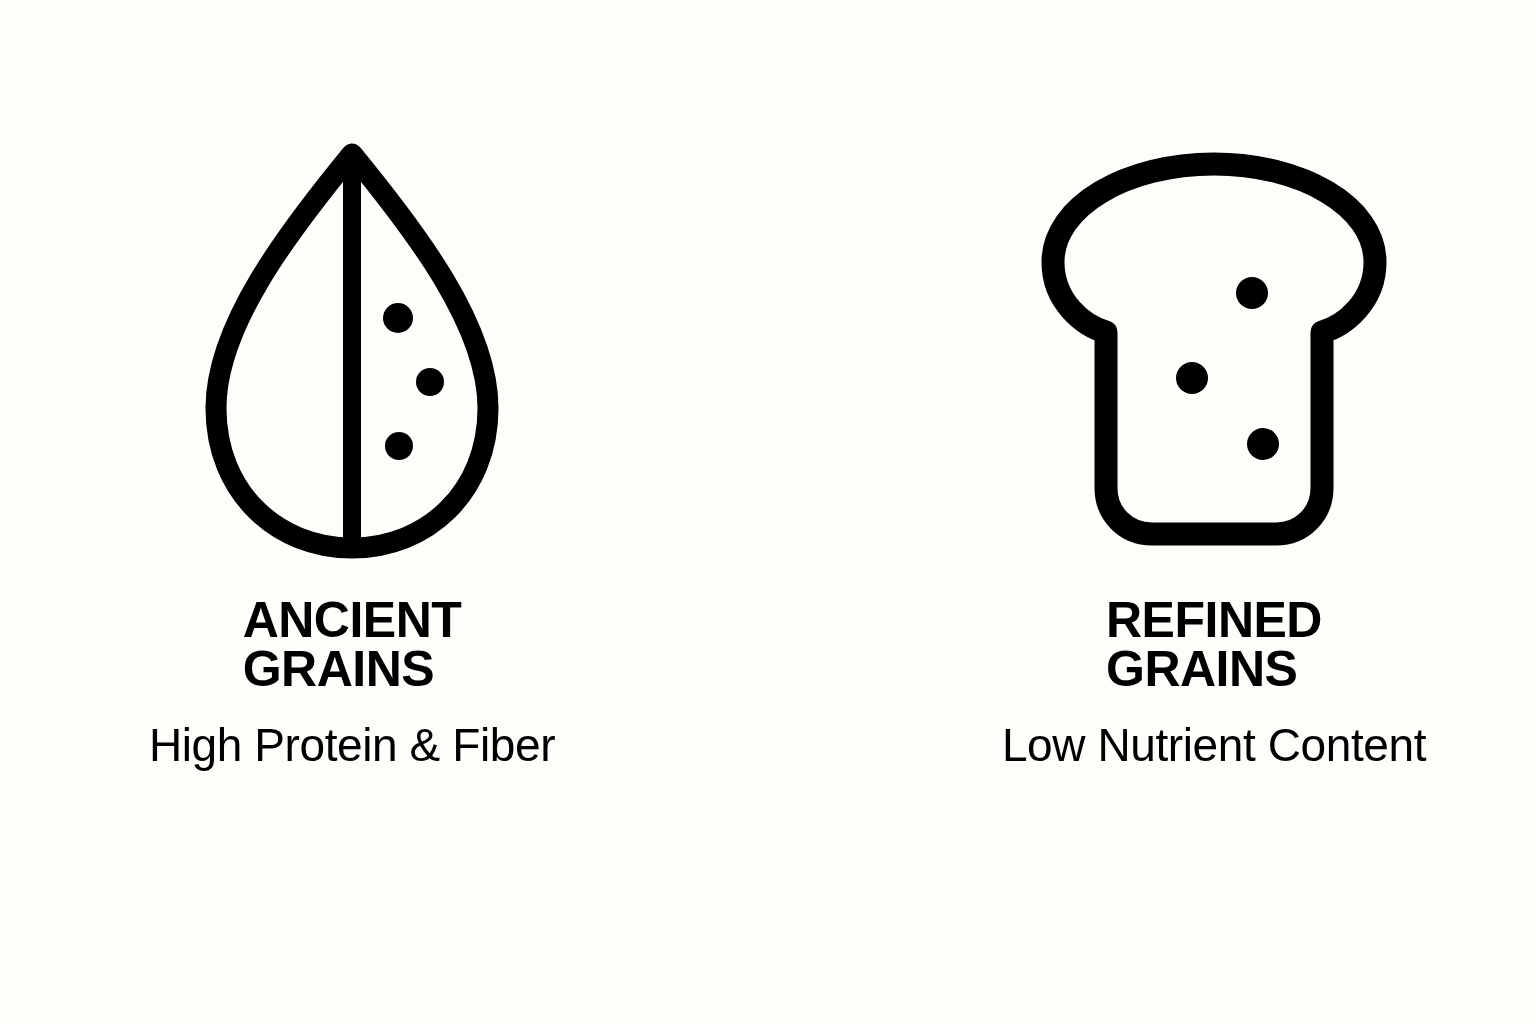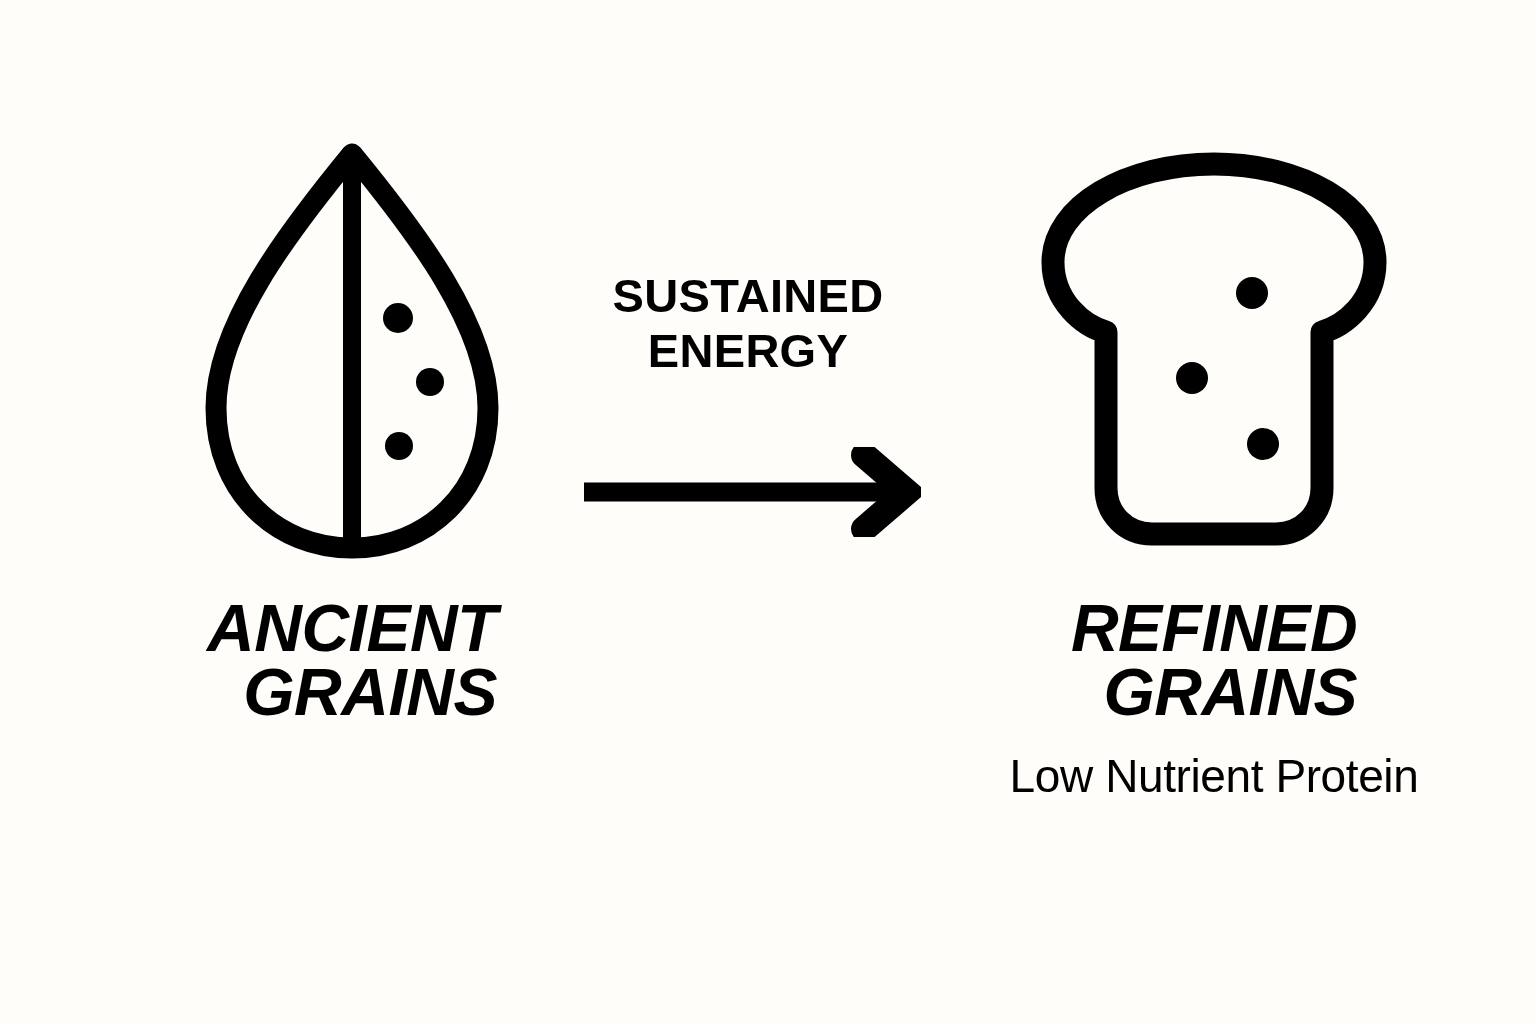--- a/index.html
+++ b/index.html
@@ -38,28 +38,27 @@
     width: 420px;
     height: 420px;
     display: flex;
     align-items: center;
     justify-content: center;
   }
   .icon-wrap svg { display: block; overflow: visible; }
 
   .panel-title {
     margin-top: 36px;
-    font-size: 66px;
+    font-size: 50px;
     font-weight: 700;
     line-height: 0.97;
     letter-spacing: -0.5px;
-    text-align: right;
+    text-align: left;
     text-transform: uppercase;
     white-space: pre-line;
-    font-style: italic;
   }
 
   .panel-subtitle {
     margin-top: 28px;
     font-size: 46px;
     font-weight: 500;
     letter-spacing: -0.4px;
     text-align: center;
     line-height: 1.05;
   }
@@ -108,36 +107,23 @@
 
         <circle cx="196" cy="178" r="15" fill="#000000"></circle>
         <circle cx="228" cy="242" r="14" fill="#000000"></circle>
         <circle cx="197" cy="306" r="14" fill="#000000"></circle>
       </svg>
     </div>
 
     <div class="panel-title">ANCIENT
 GRAINS</div>
 
+    <div class="panel-subtitle">High Protein &amp; Fiber</div>
   </div>
 
-  <div class="connector">
-
-    <div class="connector-label">SUSTAINED
-ENERGY</div>
-
-    <div class="connector-arrow">
-      <svg width="345" height="90" viewBox="0 0 345 90" aria-hidden="true">
-
-        <line x1="8" y1="45" x2="316" y2="45" stroke="#000000" stroke-width="19" stroke-linecap="butt"></line>
-
-        <path d="M288 8 L331 45 L288 82" fill="none" stroke="#000000" stroke-width="26" stroke-linecap="round" stroke-linejoin="miter"></path>
-      </svg>
-    </div>
-  </div>
 
   <div class="panel panel-right">
 
     <div class="icon-wrap">
       <svg width="350" height="400" viewBox="0 0 350 400" aria-hidden="true">
 
         <path d="M175 14
                  C 262 14, 336 56, 336 112
                  C 336 152, 305 176, 283 182
                  L 283 338
@@ -150,16 +136,16 @@
 
         <circle cx="213" cy="143" r="16" fill="#000000"></circle>
         <circle cx="153" cy="228" r="16" fill="#000000"></circle>
         <circle cx="224" cy="294" r="16" fill="#000000"></circle>
       </svg>
     </div>
 
     <div class="panel-title">REFINED
 GRAINS</div>
 
-    <div class="panel-subtitle">Low Nutrient Protein</div>
+    <div class="panel-subtitle">Low Nutrient Content</div>
   </div>
 
 </div>
 
 </body></html>

